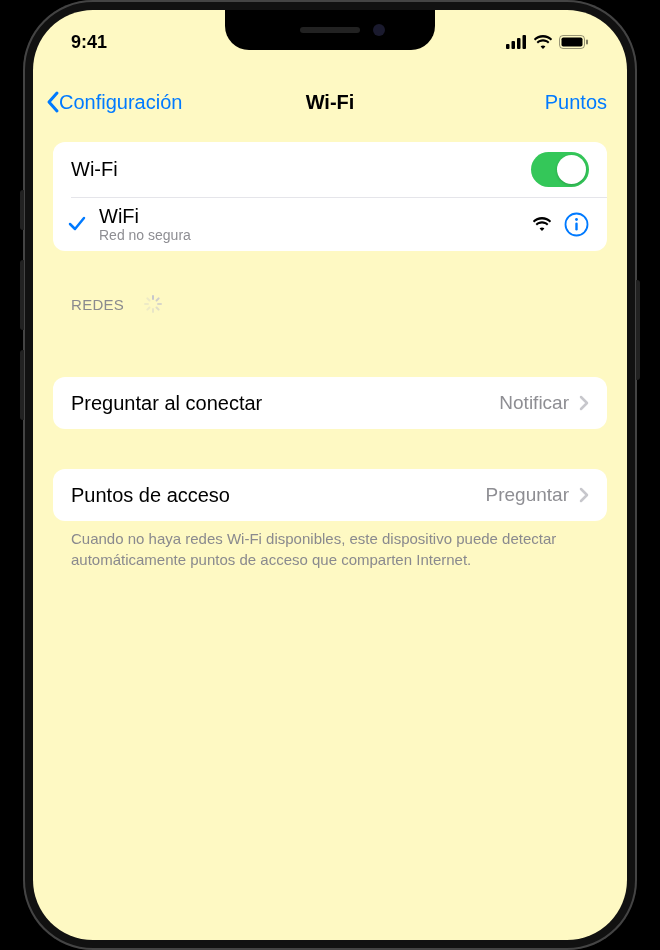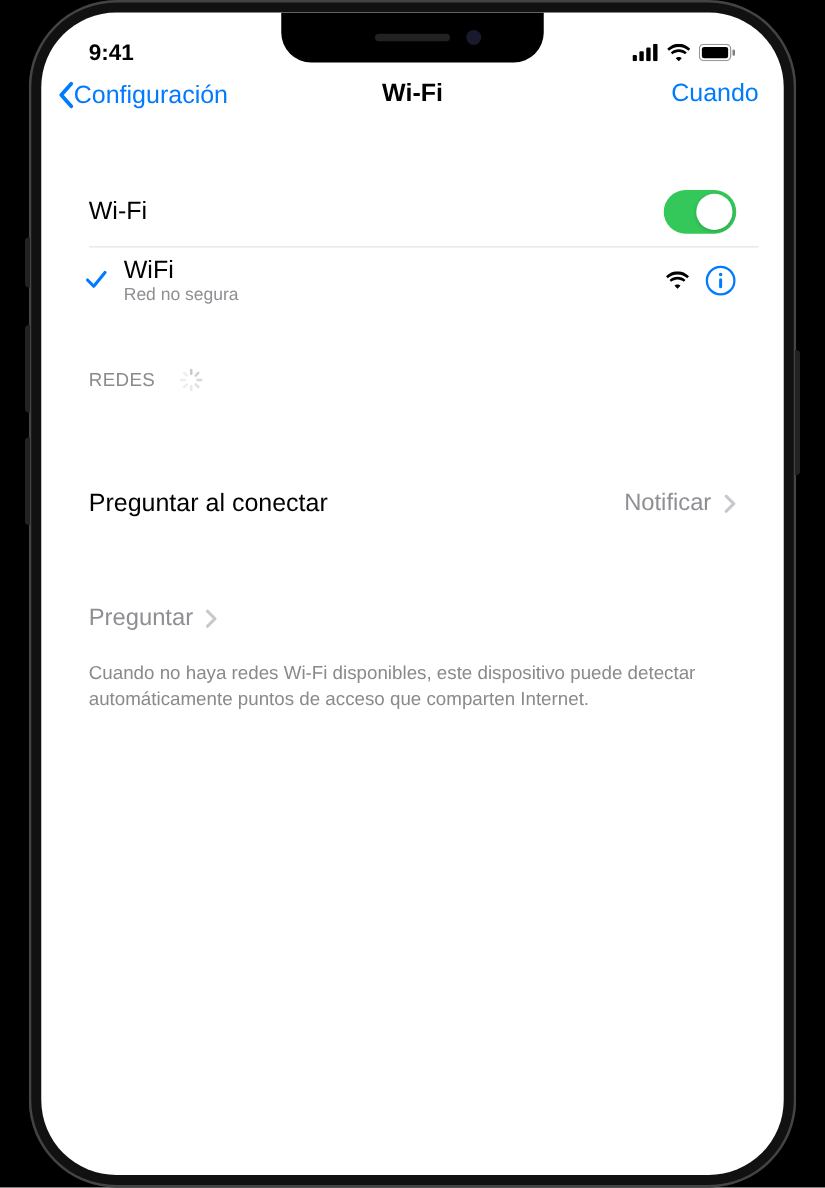--- a/index.html
+++ b/index.html
@@ -26,21 +26,21 @@
       position: relative;
       box-shadow: inset 0 0 0 2px #444, inset 0 0 0 10px #111;
     }
     .side-button-left-1 { position: absolute; left: -3px; top: 190px; width: 4px; height: 40px; background: #222; border-radius: 3px 0 0 3px; }
     .side-button-left-2 { position: absolute; left: -3px; top: 260px; width: 4px; height: 70px; background: #222; border-radius: 3px 0 0 3px; }
     .side-button-left-3 { position: absolute; left: -3px; top: 350px; width: 4px; height: 70px; background: #222; border-radius: 3px 0 0 3px; }
     .side-button-right { position: absolute; right: -3px; top: 280px; width: 4px; height: 100px; background: #222; border-radius: 0 3px 3px 0; }
     .screen {
       width: 100%;
       height: 100%;
-      background: #ffffff;
+      background: #fef9c3;
       border-radius: 60px;
       overflow: hidden;
       position: relative;
     }
     .notch {
       position: absolute;
       top: 0;
       left: 50%;
       transform: translateX(-50%);
       width: 210px;
@@ -69,21 +69,21 @@
       color: #000;
     }
     .status-icons {
       display: flex;
       align-items: center;
       gap: 6px;
     }
     .nav-bar {
       height: 50px;
       display: flex;
-      align-items: flex-start;
+      align-items: flex-end;
       justify-content: space-between;
       padding: 0 12px;
       position: relative;
     }
     .nav-back {
       display: flex;
       align-items: center;
       color: #007aff;
       font-size: 20px;
       cursor: pointer;
@@ -264,21 +264,21 @@
     </div>
 
     <div class="nav-bar">
       <div class="nav-back">
         <svg width="16" height="24" viewBox="0 0 16 24">
             <path d="M12 3 L4 12 L12 21" stroke="#007aff" stroke-width="3" fill="none" stroke-linecap="round" stroke-linejoin="round"></path>
           </svg>
         <span>Configuración</span>
       </div>
       <div class="nav-title">Wi-Fi</div>
-      <div class="nav-edit">Cuando</div>
+      <div class="nav-edit">Puntos</div>
     </div>
 
     <div class="content">
 
       <div class="group group-first">
         <div class="card">
           <div class="row">
             <div class="row-label">Wi-Fi</div>
             <div class="toggle">
               <div class="toggle-knob"></div>
@@ -330,20 +330,21 @@
             <svg class="chevron-right" width="10" height="16" viewBox="0 0 10 16">
                 <path d="M2 2 L8 8 L2 14" stroke="#c7c7cc" stroke-width="2.5" fill="none" stroke-linecap="round" stroke-linejoin="round"></path>
               </svg>
           </div>
         </div>
       </div>
 
       <div class="group group-hotspot">
         <div class="card">
           <div class="row">
+            <div class="row-label">Puntos de acceso</div>
             <div class="row-value">Preguntar</div>
             <svg class="chevron-right" width="10" height="16" viewBox="0 0 10 16">
                 <path d="M2 2 L8 8 L2 14" stroke="#c7c7cc" stroke-width="2.5" fill="none" stroke-linecap="round" stroke-linejoin="round"></path>
               </svg>
           </div>
         </div>
         <div class="footer-text">Cuando no haya redes Wi-Fi disponibles, este dispositivo puede detectar automáticamente puntos de acceso que comparten Internet.</div>
       </div>
 
     </div>

